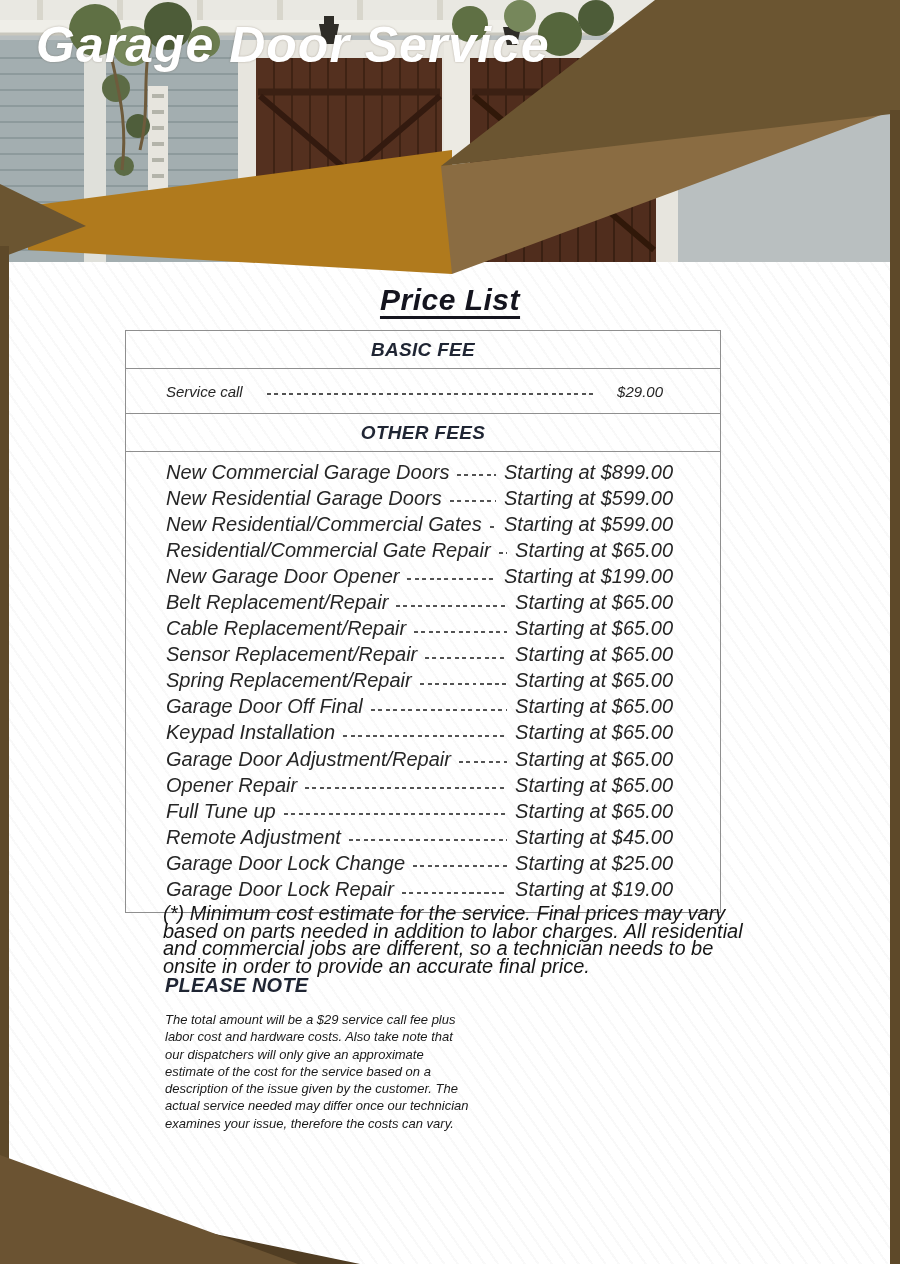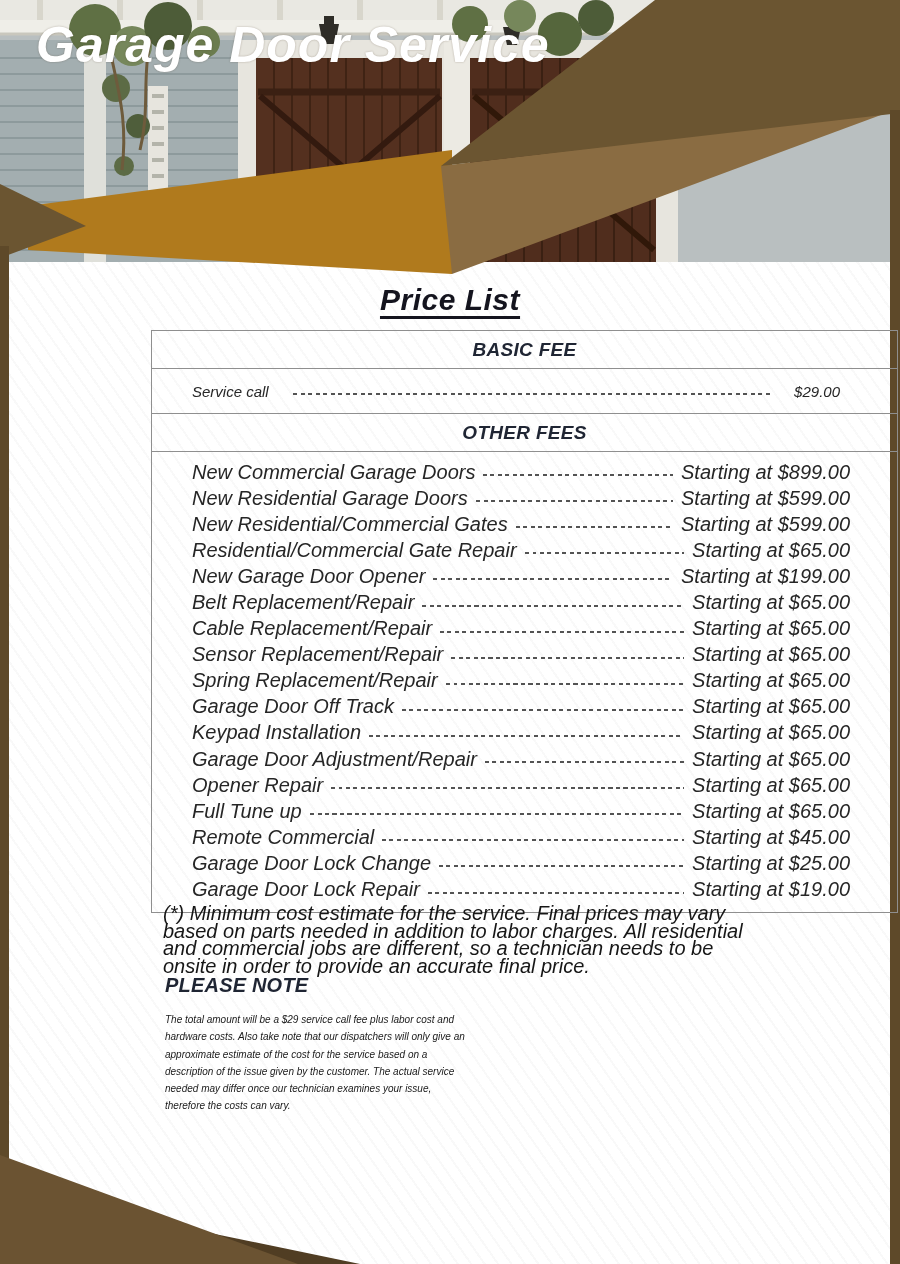--- a/index.html
+++ b/index.html
@@ -16,22 +16,22 @@
     position:absolute;left:36px;top:16px;z-index:2;
     font-size:50px;font-weight:700;color:#ffffff;letter-spacing:1px;white-space:nowrap;
     text-shadow:0 0 2px rgba(60,40,20,0.35);
   }
   .price-title{
     position:absolute;top:283px;left:0;width:900px;z-index:2;text-align:center;
     font-size:30px;font-weight:700;color:#14141e;letter-spacing:0.5px;
     text-decoration:underline;text-decoration-thickness:3px;text-underline-offset:6px;
   }
   .fee-table{
-    position:absolute;left:125px;top:330px;width:747px;z-index:2;
-    border:1px solid #8f8f8f;box-sizing:border-box;margin-left:26px;
+    position:absolute;left:125px;top:330px;width:596px;z-index:2;
+    border:1px solid #8f8f8f;box-sizing:border-box;
   }
   .tbl-header{
     height:37px;display:flex;align-items:center;justify-content:center;
     font-size:19px;font-weight:700;color:#1f2533;letter-spacing:0.3px;
     border-bottom:1px solid #8f8f8f;
   }
   .rows-basic{border-bottom:1px solid #8f8f8f;}
   .rows-other{padding:7px 0 9px;}
   .fee-row{
     display:flex;align-items:center;white-space:nowrap;
@@ -47,21 +47,21 @@
   }
   .footnote{
     position:absolute;left:163px;top:905px;width:600px;z-index:2;
     font-size:20px;line-height:17.5px;color:#161616;
   }
   .note-col{position:absolute;left:165px;top:974px;width:308px;z-index:2;}
   .warranty-col{position:absolute;left:502px;top:974px;width:262px;z-index:2;}
   .section-header{
     margin:0 0 14px 0;font-size:20px;font-weight:700;color:#1f2533;letter-spacing:0.2px;
   }
-  .section-body{font-size:10px;line-height:17.3px;color:#191919;}
+  .section-body{font-size:13px;line-height:17.3px;color:#191919;}
 </style>
 </head>
 <body>
 
 <div class="page">
 
   <svg class="bg" width="900" height="1264" viewBox="0 0 900 1264" aria-hidden="true">
 
     <g>
       <rect x="0" y="0" width="900" height="262" fill="#b9bfc0"></rect>
@@ -192,21 +192,21 @@
           <span class="fee-price">Starting at $65.00</span>
         </div>
 
         <div class="fee-row">
           <span class="fee-label">Spring Replacement/Repair</span>
           <span class="leader"></span>
           <span class="fee-price">Starting at $65.00</span>
         </div>
 
         <div class="fee-row">
-          <span class="fee-label">Garage Door Off Track</span>
+          <span class="fee-label">Garage Door Off Final</span>
           <span class="leader"></span>
           <span class="fee-price">Starting at $65.00</span>
         </div>
 
         <div class="fee-row">
           <span class="fee-label">Keypad Installation</span>
           <span class="leader"></span>
           <span class="fee-price">Starting at $65.00</span>
         </div>
 
@@ -222,21 +222,21 @@
           <span class="fee-price">Starting at $65.00</span>
         </div>
 
         <div class="fee-row">
           <span class="fee-label">Full Tune up</span>
           <span class="leader"></span>
           <span class="fee-price">Starting at $65.00</span>
         </div>
 
         <div class="fee-row">
-          <span class="fee-label">Remote Commercial</span>
+          <span class="fee-label">Remote Adjustment</span>
           <span class="leader"></span>
           <span class="fee-price">Starting at $45.00</span>
         </div>
 
         <div class="fee-row">
           <span class="fee-label">Garage Door Lock Change</span>
           <span class="leader"></span>
           <span class="fee-price">Starting at $25.00</span>
         </div>
 

